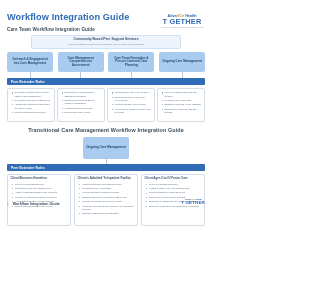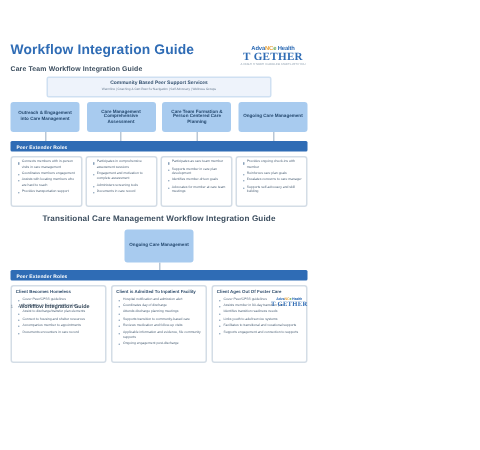--- a/index.html
+++ b/index.html
@@ -3,21 +3,21 @@
 <meta charset="utf-8">
 <style>
   html,body{margin:0;padding:0;}
   body{
     width:212px;height:300px;overflow:hidden;
     background:#ffffff;
     font-family:"Liberation Sans", sans-serif;
     color:#2b3a4a;
     -webkit-font-smoothing:antialiased;
   }
-  .page{position:relative;width:212px;height:212px;box-sizing:border-box;padding:16px 7px;}
+  .page{position:relative;width:212px;height:212px;box-sizing:border-box;padding:0 7px;}
 
   
   .hdr{display:flex;align-items:flex-start;justify-content:space-between;padding-top:13px;}
   .hdr-left{flex:1;min-width:0;}
   .doc-title{
     font-size:9.2px;font-weight:bold;color:#2f6cb5;letter-spacing:.1px;
     line-height:1.05;margin:0;
   }
   .sec-title{
     font-size:4.6px;font-weight:bold;color:#3b4d5e;margin:4.5px 0 0 0;letter-spacing:.1px;
@@ -26,21 +26,21 @@
     font-size:5.4px;font-weight:bold;color:#3b4d5e;margin:0;letter-spacing:.1px;text-align:center;
   }
 
   
   .logo{width:46px;flex:0 0 auto;text-align:center;padding-top:1px;}
   .logo-top{font-size:3.9px;font-weight:bold;letter-spacing:-.1px;line-height:1;white-space:nowrap;}
   .lg-adva{color:#2f6cb5;}
   .lg-nc{color:#e8a33d;}
   .lg-e{color:#6aa84f;}
   .lg-health{color:#2f6cb5;}
-  .logo-main{font-size:7.4px;font-weight:bold;color:#2f6cb5;letter-spacing:.2px;line-height:1.1;white-space:nowrap;font-family:Liberation Serif, serif;}
+  .logo-main{font-size:7.4px;font-weight:bold;color:#2f6cb5;letter-spacing:.2px;line-height:1.1;white-space:nowrap;}
   .logo-sub{font-size:1.9px;color:#93a3b2;letter-spacing:-.05px;line-height:1;margin-top:.5px;white-space:nowrap;}
 
   
   .banner{
     margin:3px auto 0 auto;width:150px;background:#eef3fb;border:0.6px solid #cfe0f2;
     border-radius:1.5px;padding:2.2px 4px 2.6px 4px;box-sizing:border-box;text-align:center;
   }
   .banner-t{font-size:3.3px;font-weight:bold;color:#33506e;line-height:1.15;}
   .banner-s{font-size:2.1px;color:#6f8296;line-height:1.2;margin-top:1px;}
 

